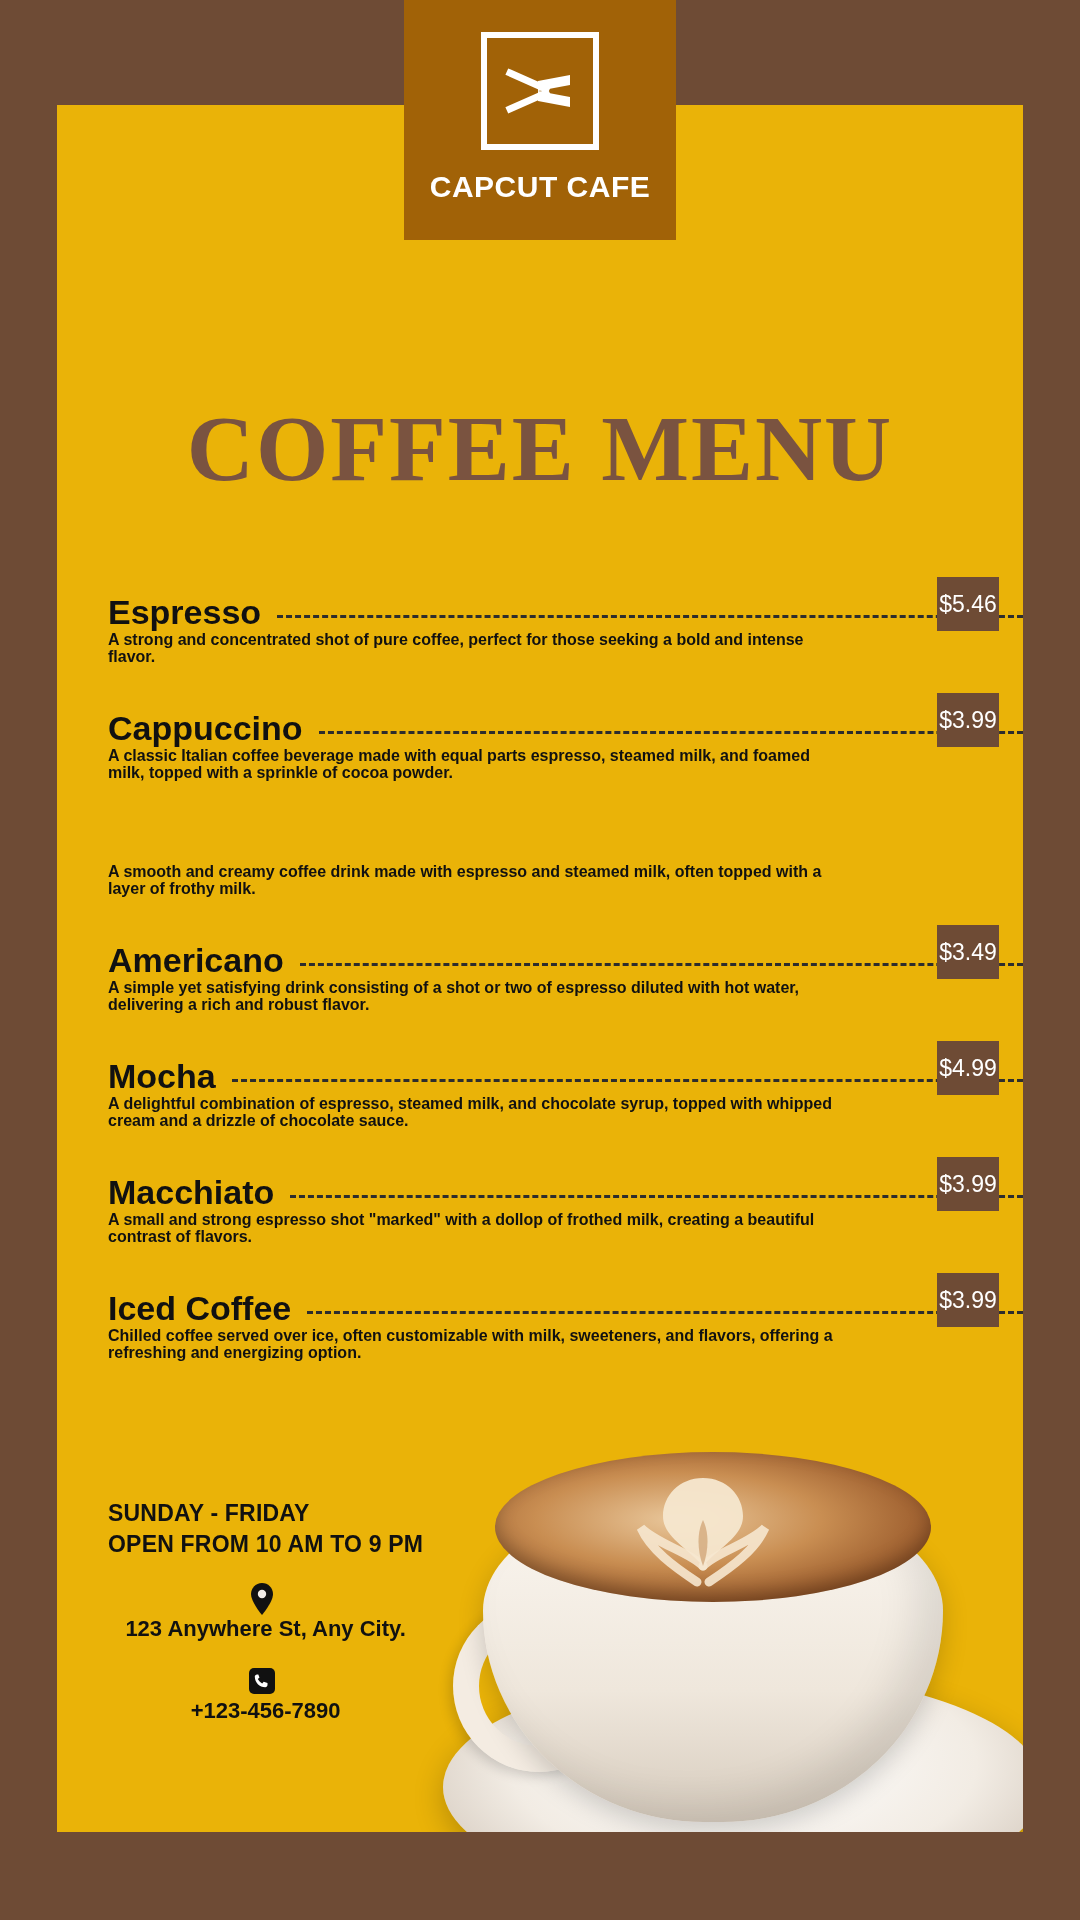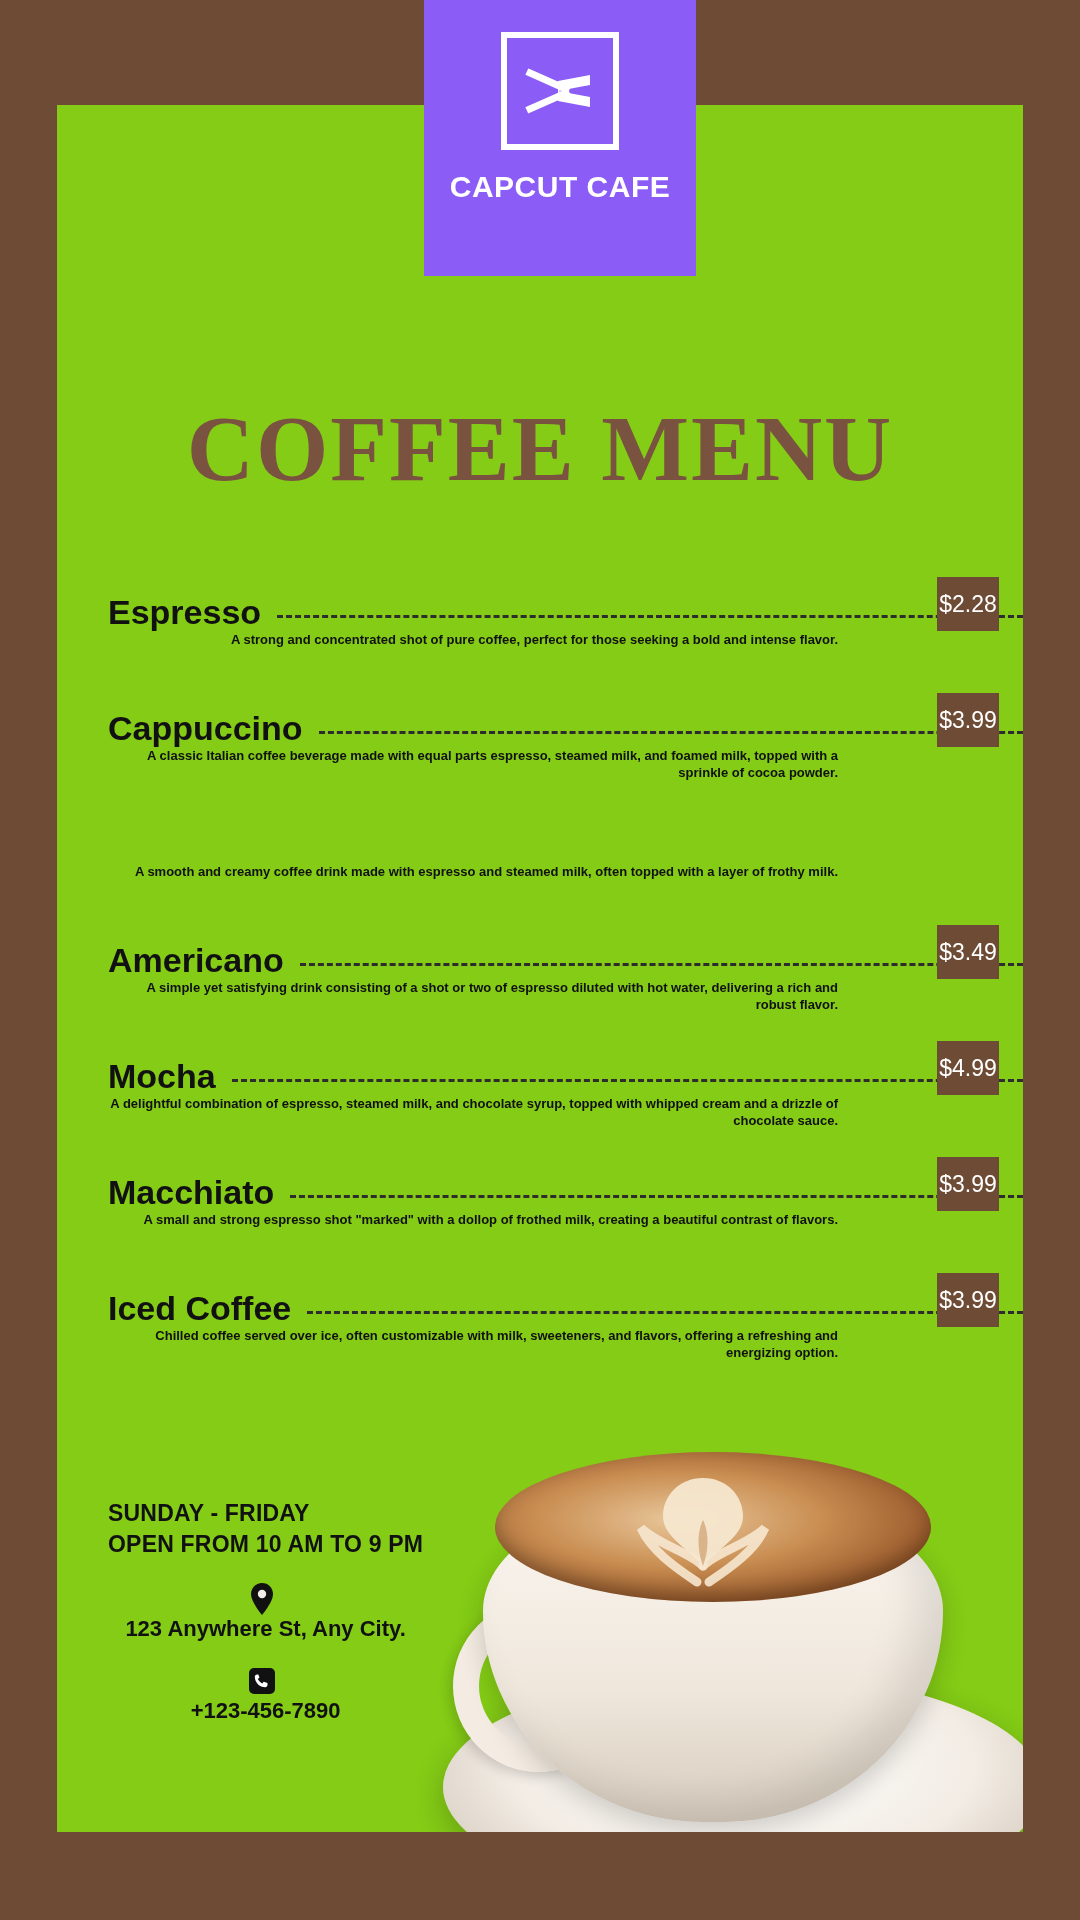--- a/index.html
+++ b/index.html
@@ -24,32 +24,32 @@
     overflow: hidden;
   }
 
   
   #panel {
     position: absolute;
     left: 57px;
     top: 105px;
     width: 966px;
     height: 1727px;
-    background: #84cc16;
+    background: #eab308;
     overflow: hidden;
   }
 
   
   #logo-band {
     position: absolute;
-    left: 424px;
+    left: 404px;
     top: 0px;
     width: 272px;
-    height: 276px;
-    background: #8b5cf6;
+    height: 240px;
+    background: #a16207;
     z-index: 5;
     text-align: center;
   }
   #logo-box {
     position: absolute;
     left: 50%;
     top: 32px;
     transform: translateX(-50%);
     width: 118px;
     height: 118px;
@@ -134,25 +134,24 @@
     align-items: center;
     justify-content: center;
     font-family: "Liberation Sans", sans-serif;
   }
   .item-desc {
     position: absolute;
     left: 51px;
     top: 46px;
     width: 730px;
     color: #111111;
-    font-size: 13px;
+    font-size: 16px;
     font-weight: bold;
     line-height: 17px;
     font-family: "Liberation Sans", sans-serif;
-    text-align: right;
   }
 
   
   #footer {
     position: absolute;
     left: 51px;
     bottom: 108px;
     z-index: 6;
   }
   .hours-line {
@@ -248,21 +247,21 @@
 
   <div id="panel">
 
     <div id="menu-title">COFFEE MENU</div>
 
     <div id="menu-list">
         <div class="menu-item">
           <div class="item-row">
             <span class="item-name">Espresso</span>
             <span class="dash-leader"></span>
-            <span class="price-box">$2.28</span>
+            <span class="price-box">$5.46</span>
           </div>
           <div class="item-desc">A strong and concentrated shot of pure coffee, perfect for those seeking a bold and intense flavor.</div>
         </div>
         <div class="menu-item">
           <div class="item-row">
             <span class="item-name">Cappuccino</span>
             <span class="dash-leader"></span>
             <span class="price-box">$3.99</span>
           </div>
           <div class="item-desc">A classic Italian coffee beverage made with equal parts espresso, steamed milk, and foamed milk, topped with a sprinkle of cocoa powder.</div>

